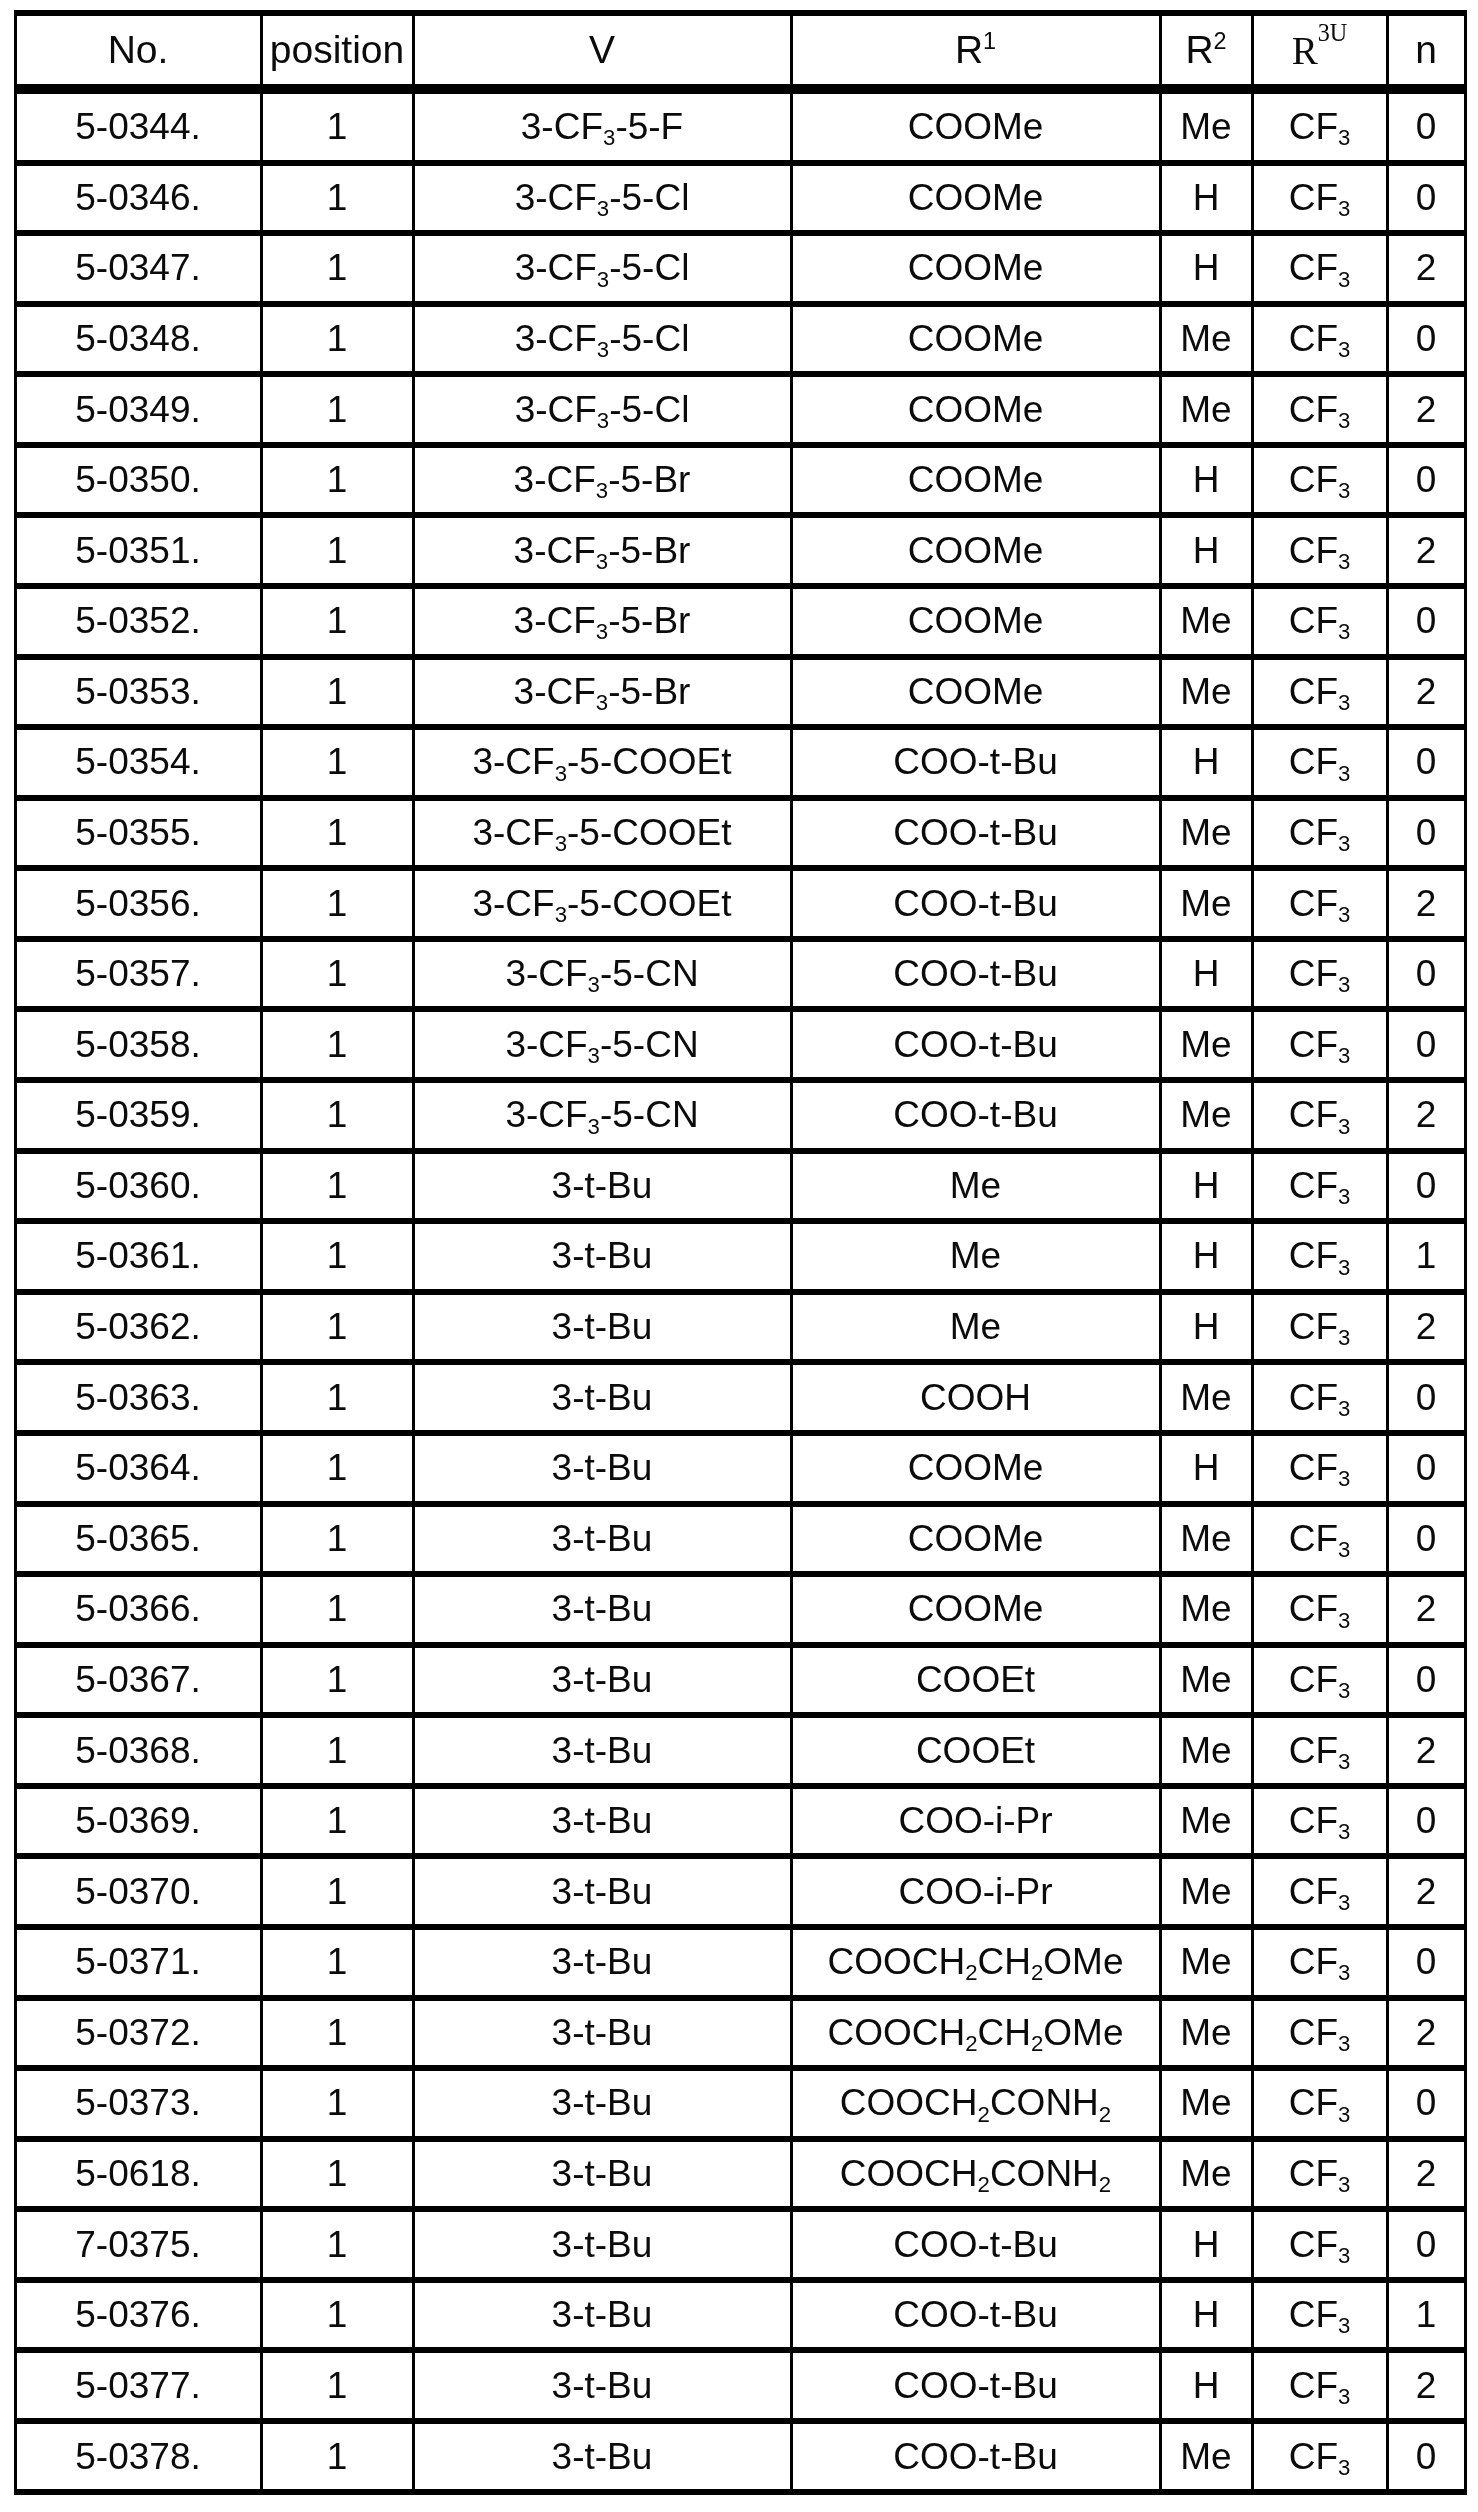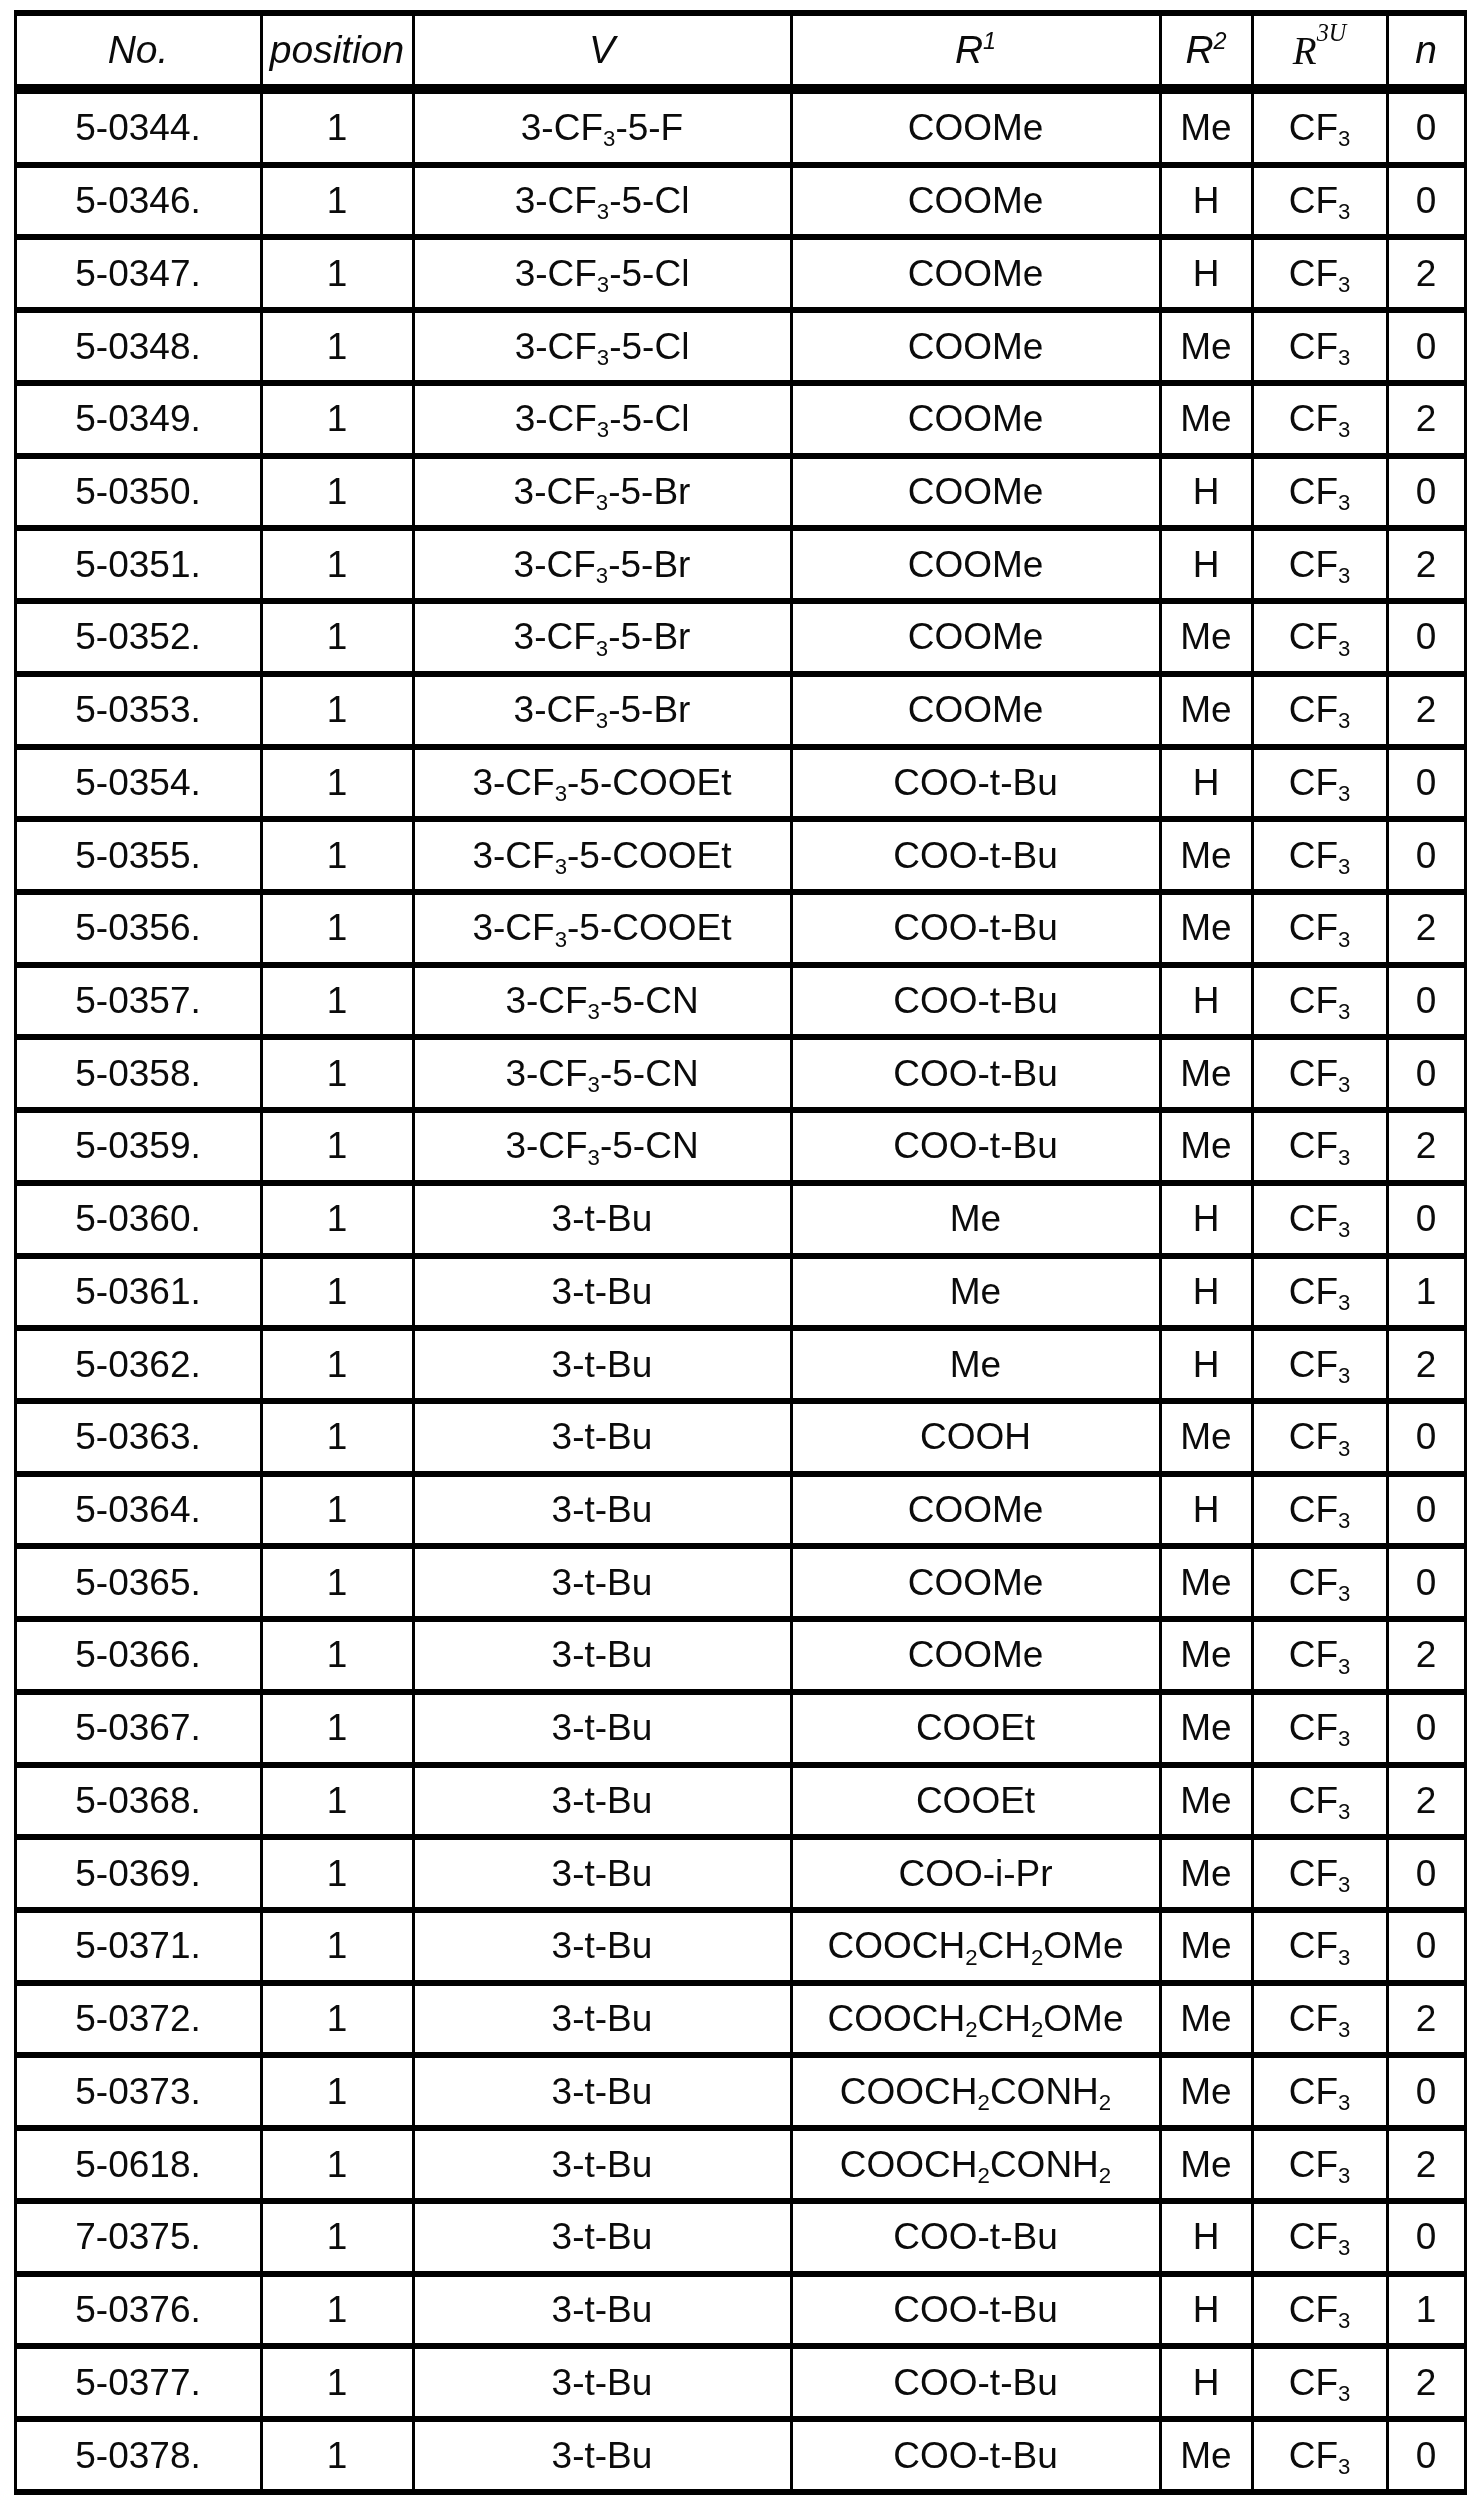--- a/index.html
+++ b/index.html
@@ -32,21 +32,20 @@
     color: #0b0b0b;
     font-size: 37px;
     overflow: hidden;
     white-space: nowrap;
   }
   thead tr { height: 76px; }
   thead th {
     font-weight: normal;
     font-size: 39px;
     border-bottom: 10px solid #000;
-    font-style: italic;
   }
   th.serif-cell {
     font-family: "Liberation Serif", serif;
   }
   sup {
     font-size: 60%;
     line-height: 0;
     vertical-align: super;
   }
   th.serif-cell sup {
@@ -307,20 +306,29 @@
       <tr>
         <td>5-0369.</td>
         <td>1</td>
         <td>3-t-Bu</td>
         <td>COO-i-Pr</td>
         <td>Me</td>
         <td>CF<sub>3</sub></td>
         <td>0</td>
       </tr>
       <tr>
+        <td>5-0370.</td>
+        <td>1</td>
+        <td>3-t-Bu</td>
+        <td>COO-i-Pr</td>
+        <td>Me</td>
+        <td>CF<sub>3</sub></td>
+        <td>2</td>
+      </tr>
+      <tr>
         <td>5-0371.</td>
         <td>1</td>
         <td>3-t-Bu</td>
         <td>COOCH<sub>2</sub>CH<sub>2</sub>OMe</td>
         <td>Me</td>
         <td>CF<sub>3</sub></td>
         <td>0</td>
       </tr>
       <tr>
         <td>5-0372.</td>

